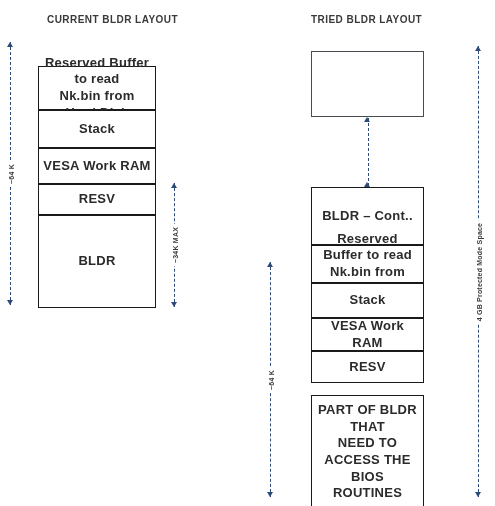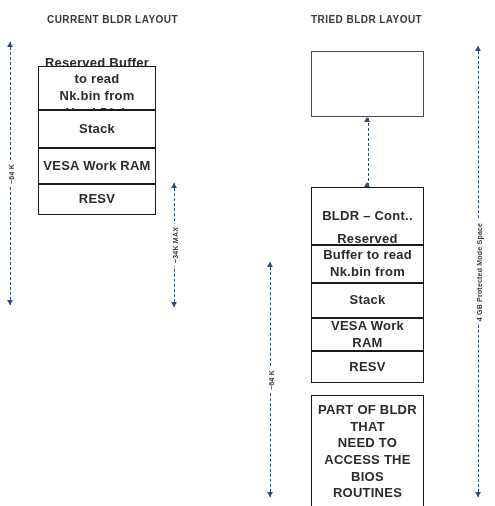--- a/index.html
+++ b/index.html
@@ -97,20 +97,23 @@
     </div>
     <div class="seg" style="top:44px;height:38px;width:118px;">
       <span>Stack</span>
     </div>
     <div class="seg" style="top:82px;height:36px;width:118px;">
       <span>VESA Work RAM</span>
     </div>
     <div class="seg" style="top:118px;height:31px;width:118px;">
       <span>RESV</span>
     </div>
+    <div class="seg" style="top:149px;height:93px;width:118px;">
+      <span>BLDR</span>
+    </div>
   </div>
 
   <div class="title" id="title-tried">TRIED BLDR LAYOUT</div>
 
   <div class="seg empty" style="left:311px;top:51px;width:113px;height:66px;">
     <span></span>
   </div>
 
   <div class="connector" style="left:362px;top:118px;height:68px;">
     <div class="line"></div>

